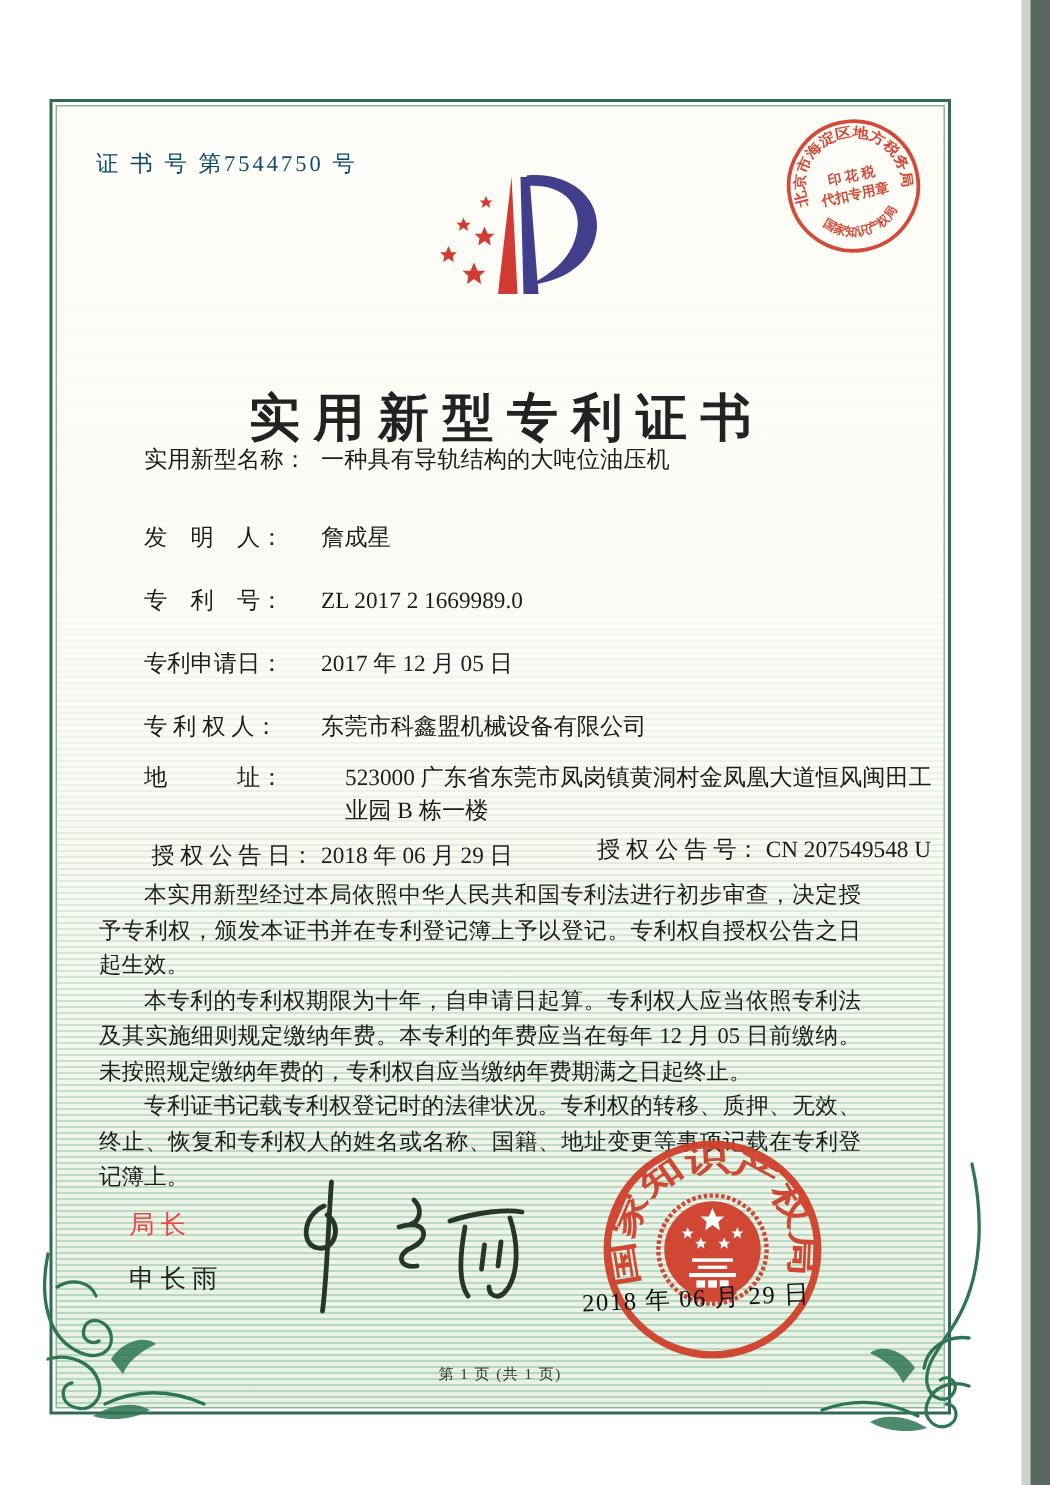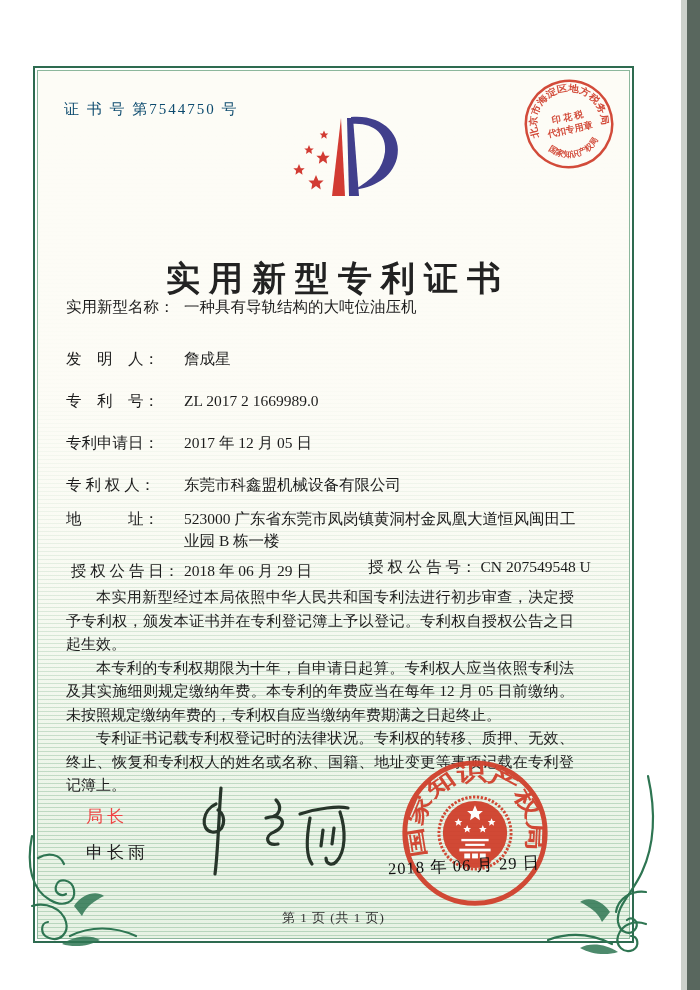--- a/index.html
+++ b/index.html
@@ -16,39 +16,39 @@
       linear-gradient(180deg,rgba(253,252,246,1) 0%,rgba(253,252,246,.96) 36%,rgba(253,252,246,.72) 52%,rgba(253,252,246,.36) 66%,rgba(253,252,246,.10) 80%,rgba(253,252,246,0) 92%),
       repeating-linear-gradient(180deg,rgba(118,174,134,.42) 0 1px,rgba(255,255,255,0) 1px 4px),
       linear-gradient(180deg,#fdfcf6 0%,#f2f8ee 55%,#e7f2e4 100%);}
   .cert-no{position:absolute;left:64px;top:100px;font-size:15px;letter-spacing:2px;color:#0c4a6e;}
   .logo{position:absolute;left:281px;top:104px;width:126px;height:102px;}
   .tax-stamp{position:absolute;left:521px;top:76px;width:96px;height:96px;
              transform:rotate(-12deg);opacity:.92;}
   .title{position:absolute;left:33px;top:208px;width:601px;text-align:center;
          font-size:34px;font-weight:700;letter-spacing:9px;text-indent:9px;color:#222;margin-top:48px;}
   .field-row{position:absolute;left:66px;display:flex;font-size:15.5px;line-height:22px;color:#1c1c1c;}
-  .field-label{white-space:pre;width:118px;flex:0 0 auto;}
+  .field-label{white-space:pre;width:118px;flex:0 0 auto;margin-left:30px;}
   .field-value{white-space:normal;}
   .row-name{top:296px;} .row-inventor{top:348px;} .row-patno{top:390px;}
   .row-appdate{top:432px;} .row-patentee{top:474px;}
-  .row-address{top:508px;} .row-address .field-value{max-width:392px;}
+  .row-address{top:508px;gap:16px;} .row-address .field-value{max-width:392px;}
   .row-grantdate{top:560px;text-align:center;}
   .row-grantno{top:556px;left:368px;align-items:flex-end;} .row-grantno .field-label{width:auto;margin-right:4px;}
   .row-grantdate .field-label{width:118px;}
   .paragraphs{position:absolute;left:66px;top:586px;width:508px;font-size:15px;
               line-height:23.5px;text-align:justify;color:#1d1d1d;}
   .paragraphs p{margin:0;text-indent:2em;}
   .director-title{position:absolute;left:86px;top:805px;font-size:17px;letter-spacing:4px;color:#ef4444;}
   .director-name{position:absolute;left:86px;top:841px;font-size:17px;letter-spacing:4px;color:#222;}
   .signature{position:absolute;left:188px;top:782px;width:165px;height:105px;}
   .seal{position:absolute;left:397px;top:749px;width:156px;height:172px;opacity:.95;}
   .seal-date{position:absolute;left:388px;top:855px;font-size:16.5px;letter-spacing:1px;
              color:#111;transform:rotate(-2.5deg);z-index:5;}
   .footer{position:absolute;left:33px;top:909px;width:601px;text-align:center;
-          font-size:13px;letter-spacing:1px;color:#333;}
+          font-size:10px;letter-spacing:1px;color:#333;}
   .ornament-left{position:absolute;left:18px;top:832px;width:150px;height:130px;}
   .ornament-right{position:absolute;left:532px;top:772px;width:130px;height:192px;transform:scaleX(-1);}
 </style>
 </head>
 <body>
 
 <div class="page">
 
   <div class="border-outer">
     <div class="border-inner"></div>

